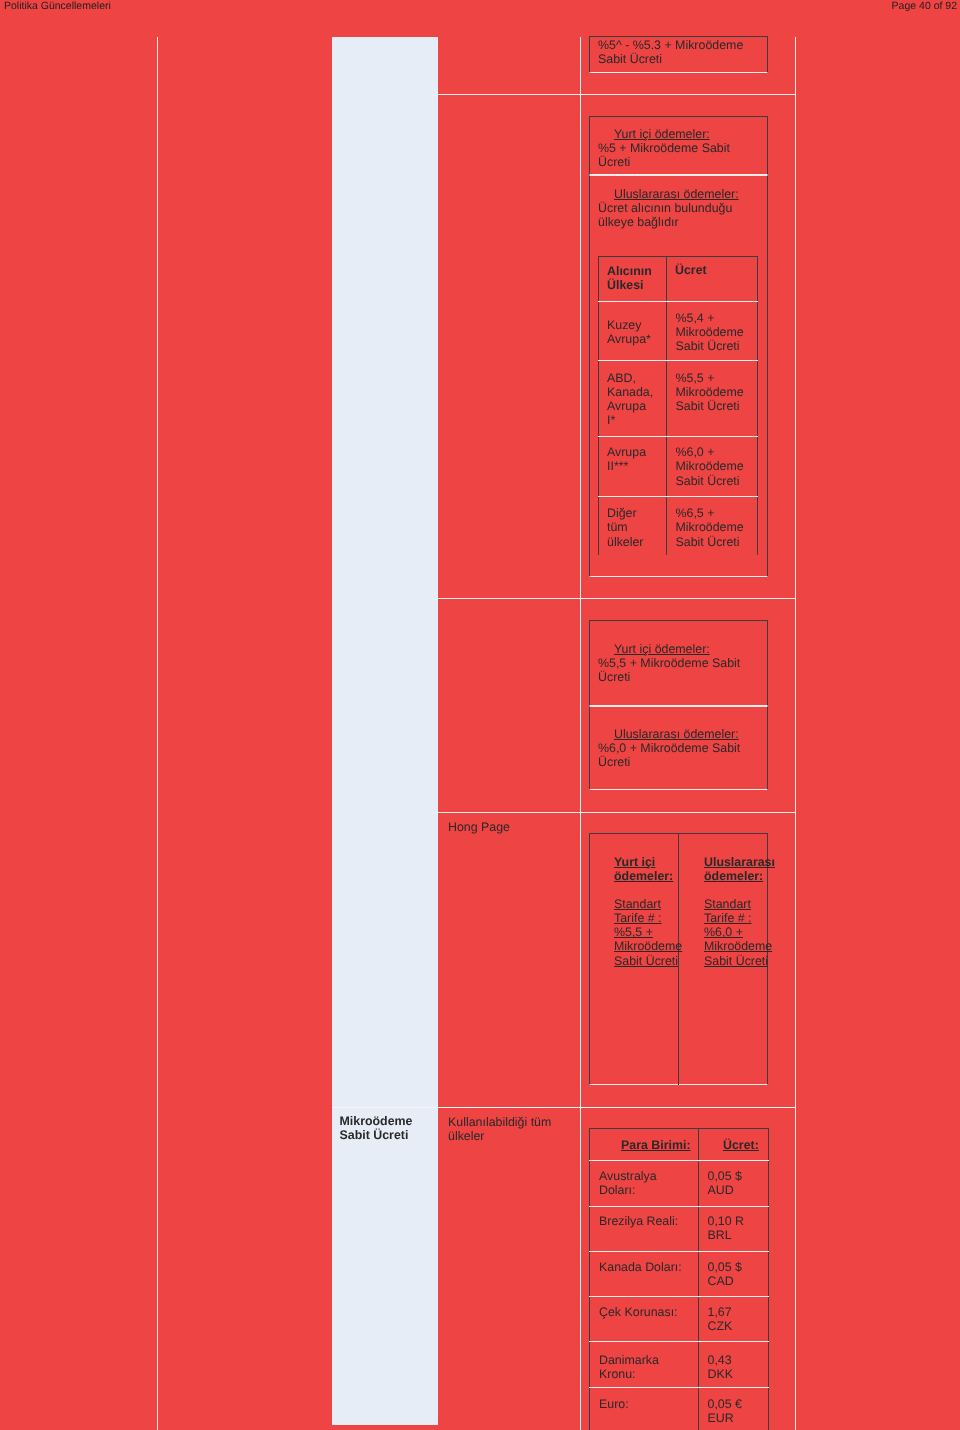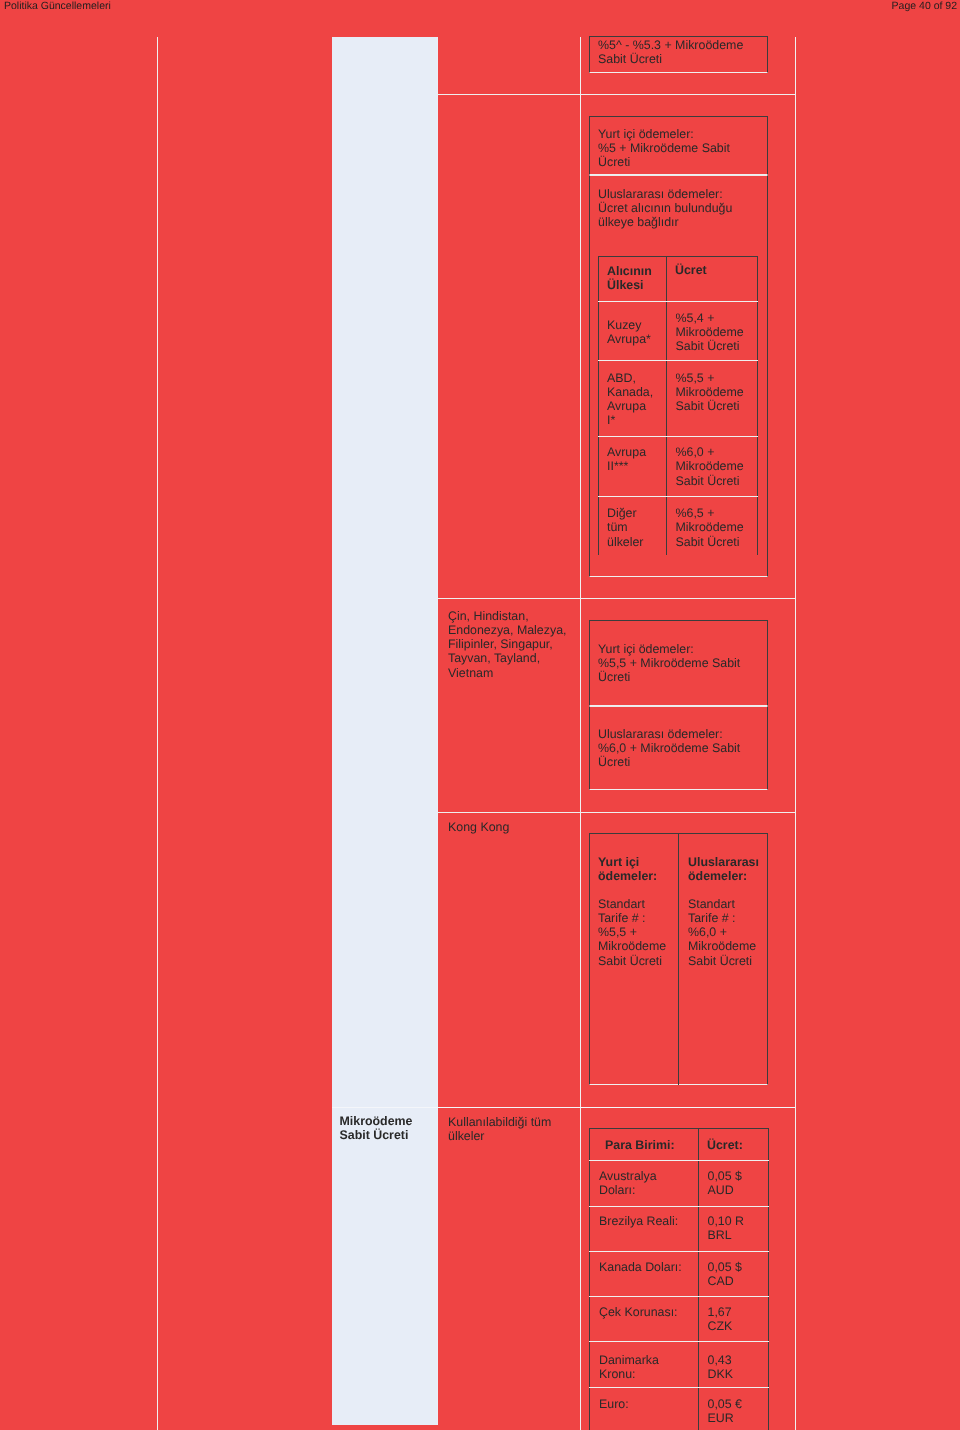--- a/index.html
+++ b/index.html
@@ -13,21 +13,21 @@
   .bluecell{position:absolute;background:#e7edf7;}
 
   .cell{position:absolute;font-size:12.4px;line-height:14.3px;color:#292929;}
   .cell.b{font-weight:bold;}
 
   .fbox{position:absolute;box-sizing:border-box;border-left:1.7px solid #3c3c3c;border-right:1.7px solid #3c3c3c;}
   .bt{border-top:1.3px solid #3c3c3c;}
   .lt{border-top:1px solid #ebebeb;}
   .lb{border-bottom:1px solid #f0f0f0;}
   .ftxt{position:absolute;font-size:12.4px;line-height:14.3px;color:#292929;}
-  .u{text-underline-offset:0.8px;text-decoration-thickness:1px;}
+  .u{text-decoration:underline;text-underline-offset:0.8px;text-decoration-thickness:1px;margin-left:16px;}
   .b{font-weight:bold;}
 
   .idiv{position:absolute;width:1.3px;background:#3c3c3c;}
   .ilb{position:absolute;height:1px;background:#f0f0f0;}
   .idk{position:absolute;height:1.3px;background:#3c3c3c;}
 </style>
 </head>
 <body>
 
 <div class="page">
@@ -61,28 +61,27 @@
 <div class="ftxt b" style="left:607px;top:264px;width:49px;">Alıcının Ülkesi</div>
 <div class="ftxt b" style="left:675px;top:263px;width:70px;">Ücret</div>
 <div class="ftxt" style="left:607px;top:310.5px;width:49px;margin-top:7px;">Kuzey Avrupa*</div>
 <div class="ftxt" style="left:675.5px;top:310.5px;width:70px;">%5,4 + Mikroödeme Sabit Ücreti</div>
 <div class="ftxt" style="left:607px;top:370.5px;width:49px;">ABD, Kanada, Avrupa I*</div>
 <div class="ftxt" style="left:675.5px;top:370.5px;width:70px;">%5,5 + Mikroödeme Sabit Ücreti</div>
 <div class="ftxt" style="left:607px;top:445px;width:49px;">Avrupa II***</div>
 <div class="ftxt" style="left:675.5px;top:445px;width:70px;">%6,0 + Mikroödeme Sabit Ücreti</div>
 <div class="ftxt" style="left:607px;top:506px;width:49px;">Diğer tüm ülkeler</div>
 <div class="ftxt" style="left:675.5px;top:506px;width:70px;">%6,5 + Mikroödeme Sabit Ücreti</div>
-<div class="cell" style="left:448px;top:608.5px;width:132px;">Çin, Hindistan, Endonezya, Malezya, Filipinler, Singapur, Tayvan, Tayland, Vietnam</div>
 <div class="fbox bt lb" style="left:588.5px;top:620px;width:179.5px;height:86px;"></div>
 <div class="ftxt u" style="left:598px;top:642px;">Yurt içi ödemeler:</div>
 <div class="ftxt" style="left:598px;top:656px;width:145px;">%5,5 + Mikroödeme Sabit Ücreti</div>
 <div class="fbox lt lb" style="left:588.5px;top:706px;width:179.5px;height:84px;"></div>
 <div class="ftxt u" style="left:598px;top:727px;">Uluslararası ödemeler:</div>
 <div class="ftxt" style="left:598px;top:741px;width:145px;">%6,0 + Mikroödeme Sabit Ücreti</div>
-<div class="cell" style="left:448px;top:820px;width:132px;">Kong Kong</div>
+<div class="cell" style="left:448px;top:820px;width:132px;">Hong Page</div>
 <div class="fbox bt lb" style="left:588.5px;top:833px;width:179.7px;height:252px;"></div>
 <div class="idiv" style="left:678px;top:833px;height:252px;"></div>
 <div class="ftxt b u" style="left:598px;top:855px;width:69.5px;">Yurt içi ödemeler:</div>
 <div class="ftxt u" style="left:598px;top:896.5px;width:69.5px;">Standart Tarife # : %5,5 + Mikroödeme Sabit Ücreti</div>
 <div class="ftxt b u" style="left:688px;top:855px;width:69.5px;">Uluslararası ödemeler:</div>
 <div class="ftxt u" style="left:688px;top:896.5px;width:69.5px;">Standart Tarife # : %6,0 + Mikroödeme Sabit Ücreti</div>
 <div class="cell b" style="left:339.5px;top:1114px;width:95px;">Mikroödeme Sabit Ücreti</div>
 <div class="cell" style="left:448px;top:1115px;width:132px;">Kullanılabildiği tüm ülkeler</div>
 <div class="idiv" style="left:589px;top:1128px;height:302px;"></div>
 <div class="idiv" style="left:698px;top:1128px;height:302px;"></div>

